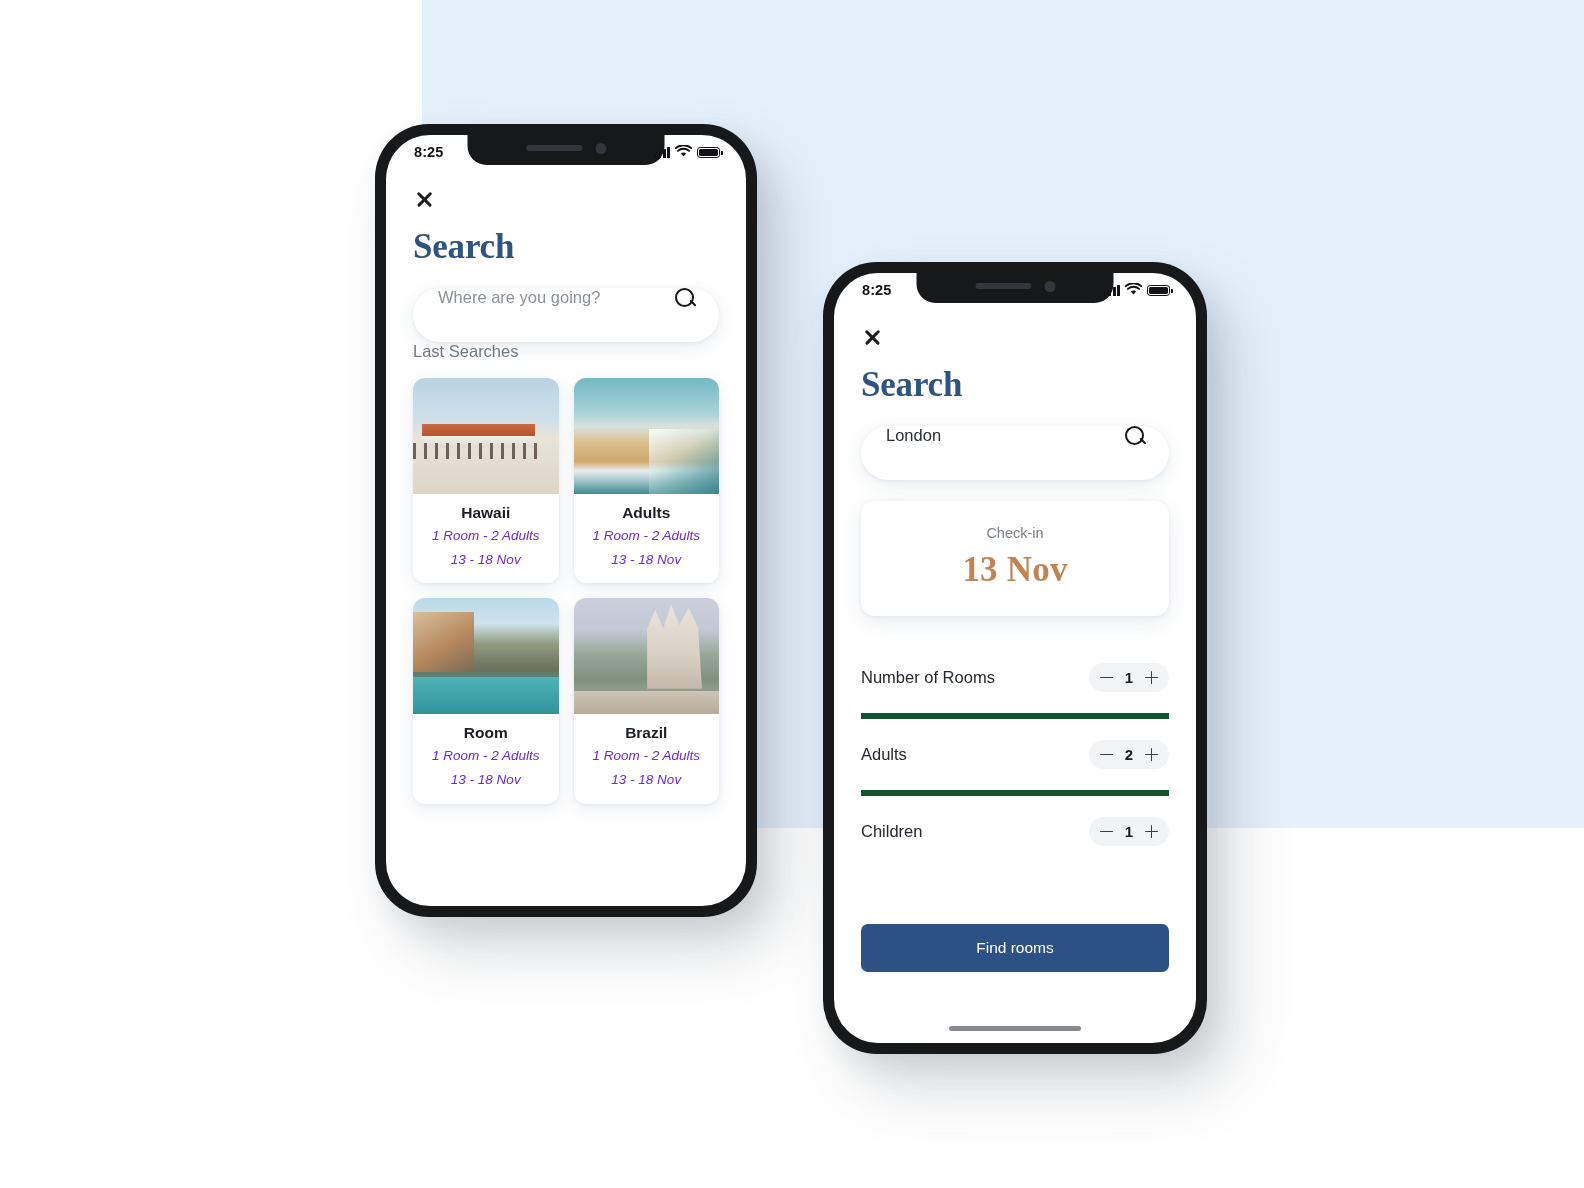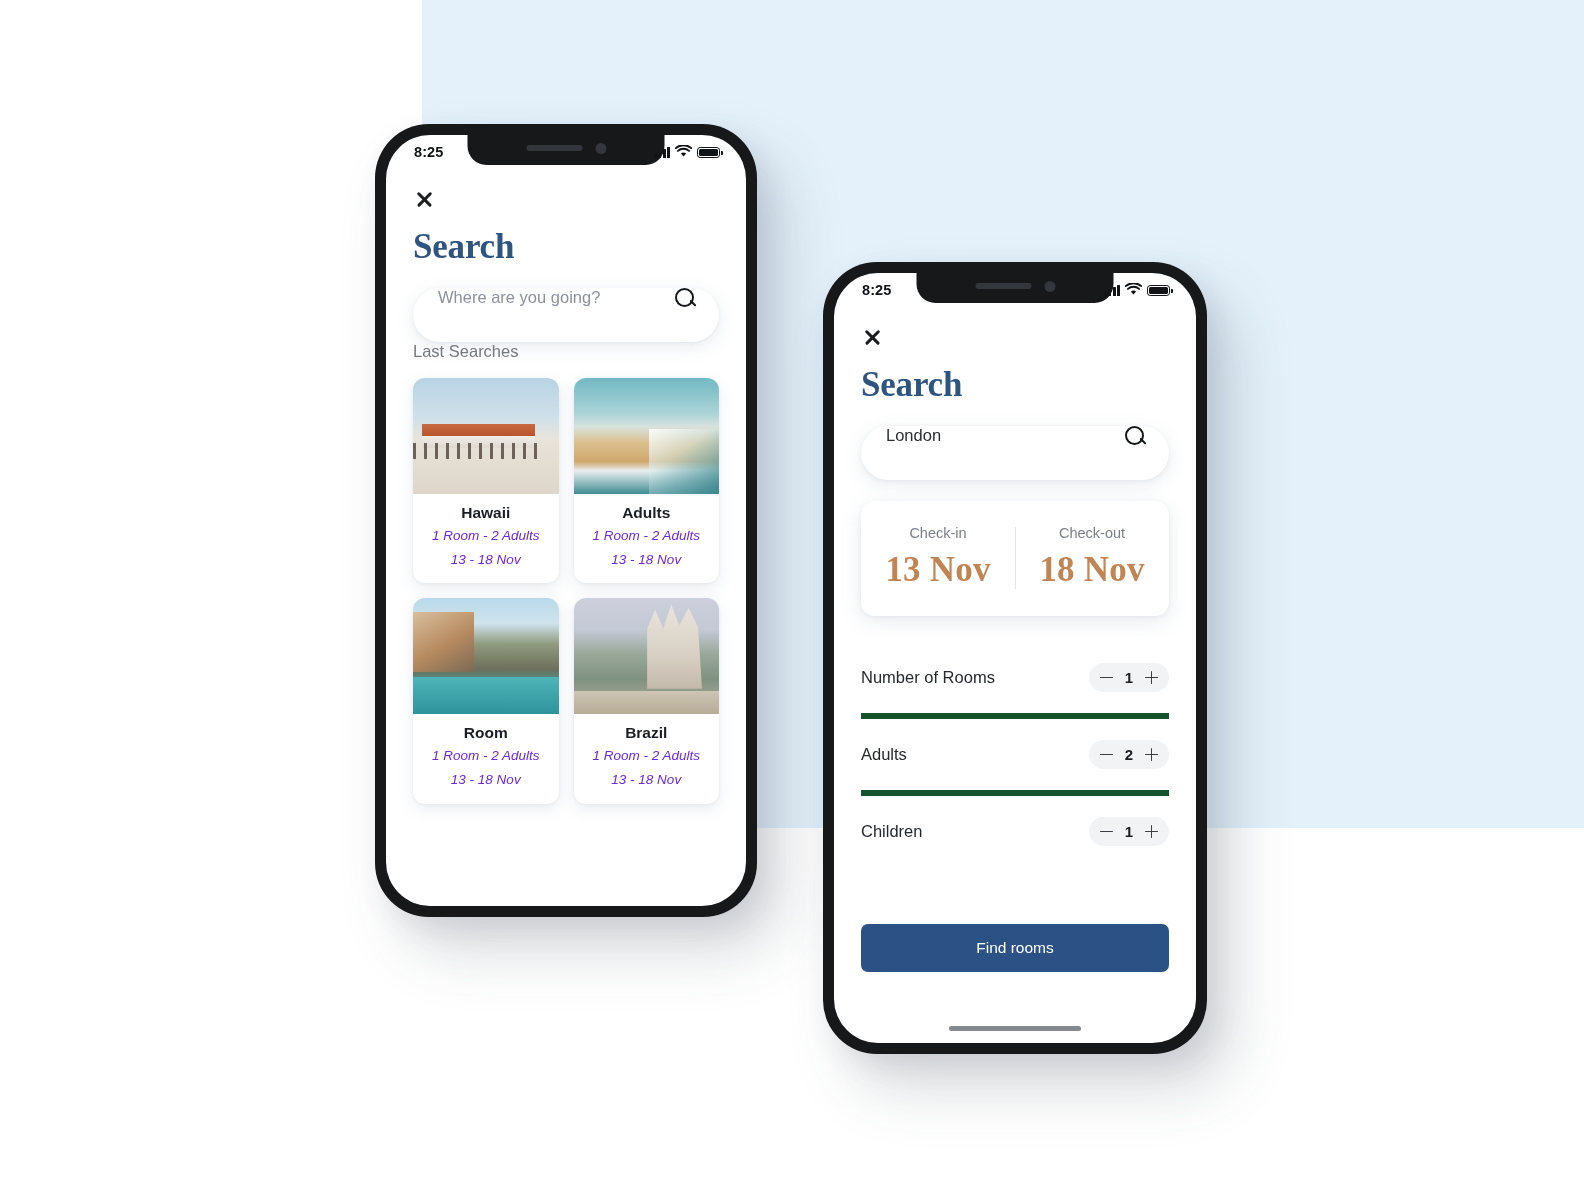--- a/index.html
+++ b/index.html
@@ -483,24 +483,20 @@
       <div class="search-field">
         <div class="search-text filled" placeholder="Where are you going?">London</div>
         <div class="mag"></div>
       </div>
 
       <div class="dates-panel">
         <div class="date-cell">
           <div class="date-label">Check-in</div>
           <div class="date-value">13 Nov</div>
         </div>
-        <div class="date-cell">
-          <div class="date-label">Check-out</div>
-          <div class="date-value">18 Nov</div>
-        </div>
       </div>
 
       <div class="stepper-list">
 
         <div class="stepper-row">
           <div class="stepper-label">Number of Rooms</div>
           <div class="stepper">
             <div class="st-btn minus"></div>
             <div class="st-val">1</div>
             <div class="st-btn plus"></div>

